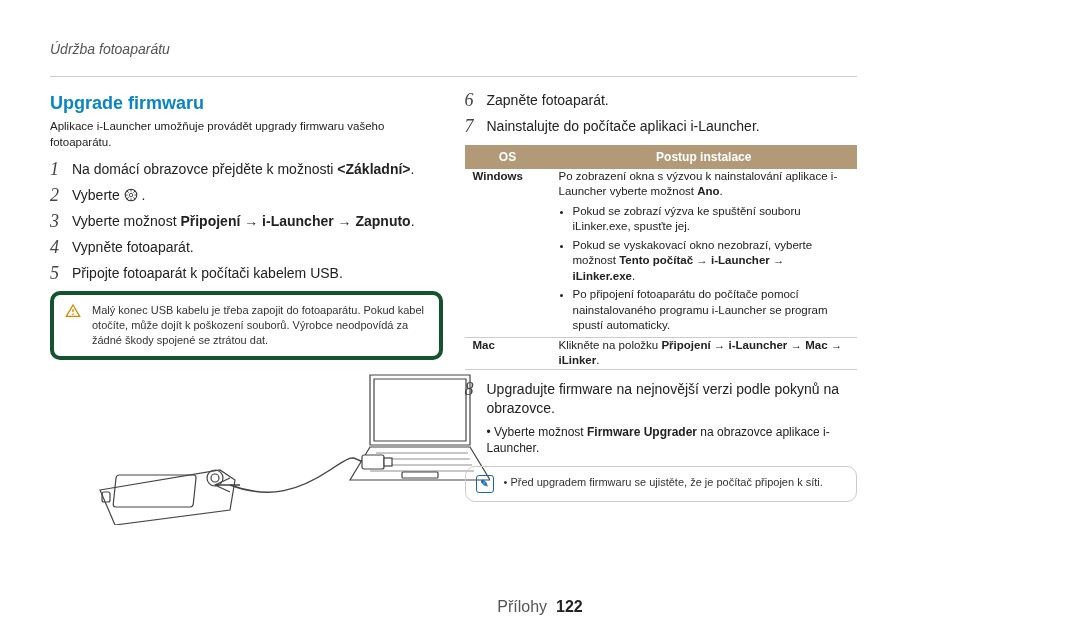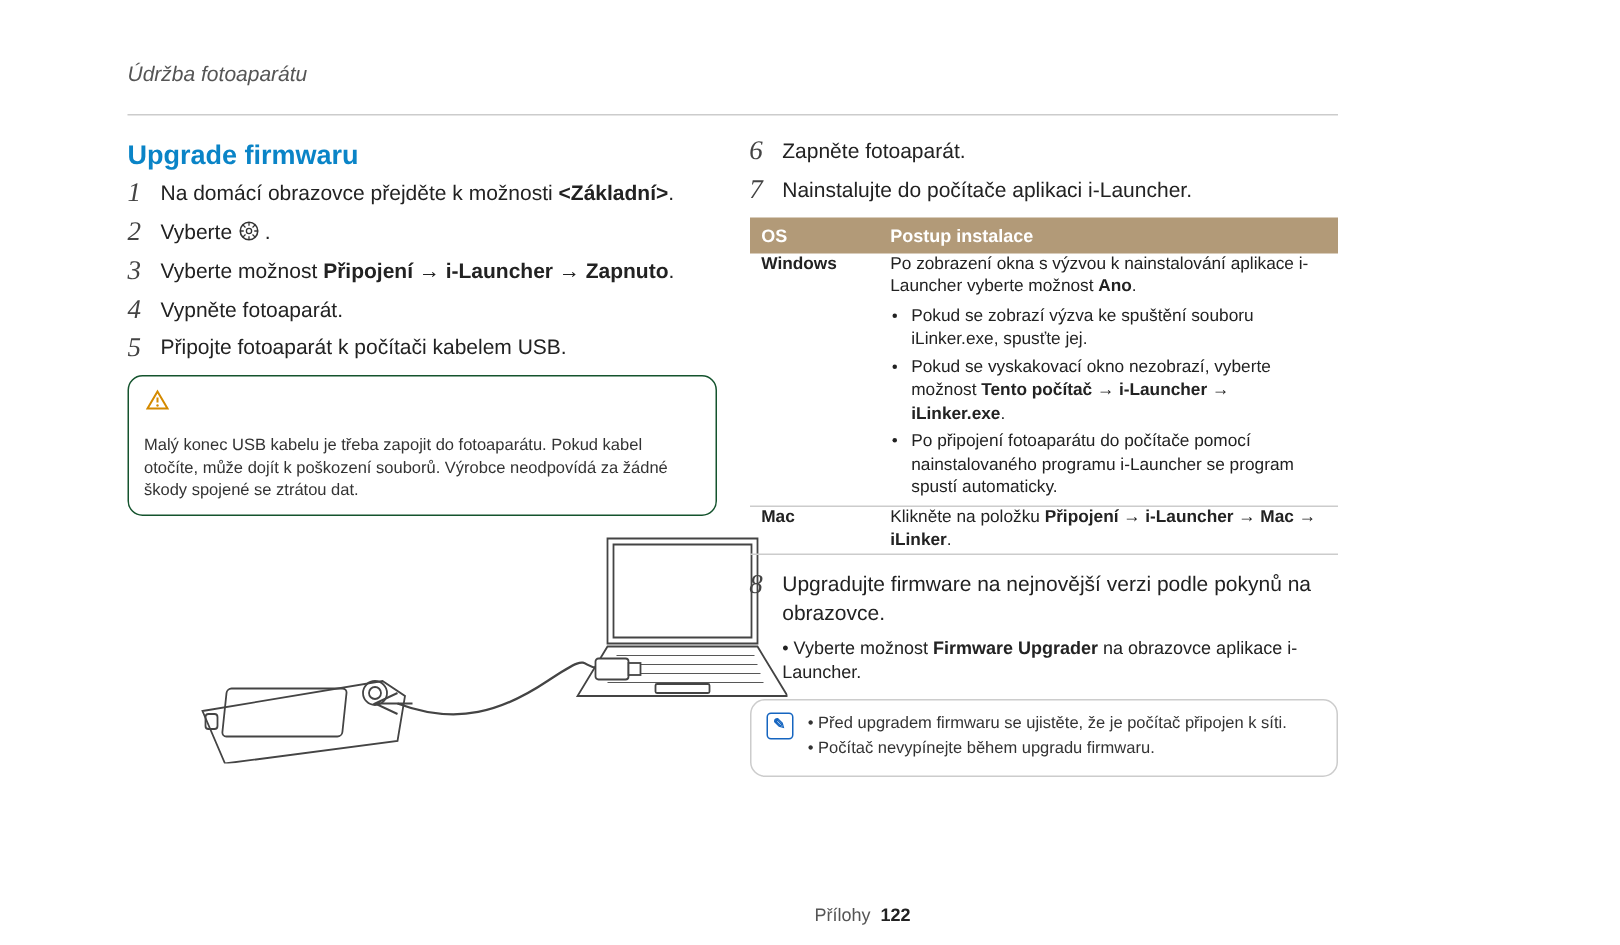--- a/index.html
+++ b/index.html
@@ -12,21 +12,20 @@
     color: #222;
     font-size: 14px;
     line-height: 1.35;
   }
   .page {
     position: relative;
     width: 907px;
     height: 630px;
     box-sizing: border-box;
     padding: 40px 50px 30px 50px;
-    margin-left: 35px;
   }
   .header-area {
     height: 30px;
     color: #555;
     font-style: italic;
     font-size: 14px;
     border-bottom: 0.5px solid #ccc;
     padding-bottom: 6px;
     margin-bottom: 14px;
   }
@@ -78,29 +77,28 @@
     content: "• ";
   }
   .gear-icon {
     display: inline-block;
     width: 14px;
     height: 14px;
     vertical-align: -2px;
   }
   .gear-icon svg { width: 14px; height: 14px; }
   .note-box {
-    border: 1px solid #14532d;
+    border: 4px solid #14532d;
     border-radius: 10px;
     padding: 8px 10px;
     margin: 8px 0 10px 0;
     display: flex;
     gap: 10px;
     font-size: 11px;
     color: #333;
-    flex-direction: column;
   }
   .note-box .icon {
     flex-shrink: 0;
     width: 18px;
     text-align: center;
   }
   .warn-tri { width: 16px; height: 16px; color: #d48a00; }
   .info-box {
     border: 1px solid #ccc;
     border-radius: 10px;
@@ -132,21 +130,21 @@
   .illus svg { width: 100%; height: 100%; }
   table.os-table {
     width: 100%;
     border-collapse: collapse;
     font-size: 11.5px;
     margin: 8px 0 10px 0;
   }
   table.os-table th {
     background: #b29a78;
     color: #fff;
-    text-align: left;
+    text-align: center;
     padding: 4px 8px;
     font-weight: 600;
     font-size: 12px;
   }
   table.os-table td {
     padding: 0 8px;
     vertical-align: top;
     border-bottom: 1px solid #ccc;
   }
   table.os-table td:first-child {
@@ -158,37 +156,38 @@
     margin: 4px 0 0 0;
     padding-left: 14px;
   }
   table.os-table ul li { margin-bottom: 3px; }
   .footer {
     position: absolute;
     bottom: 12px;
     left: 0;
     width: 1080px;
     text-align: center;
-    font-size: 12px;
+    font-size: 16px;
     color: #555;
   }
   .footer b { color: #222; }
   b.inline { font-weight: 700; }
 </style>
 </head>
 <body>
 
 <div class="page">
 
   <div class="header-area">Údržba fotoaparátu</div>
 
   <div class="columns">
 
     <div class="col">
       <div class="section-title">Upgrade firmwaru</div>
+      <p class="intro">Aplikace i-Launcher umožňuje provádět upgrady firmwaru vašeho fotoaparátu.</p>
 
       <ol class="steps" id="steps-left">
           <li>
             <span class="step-num">1</span>
             <span class="step-text">Na domácí obrazovce přejděte k možnosti <b class="inline">&lt;Základní&gt;</b>.</span>
           </li>
           <li>
             <span class="step-num">2</span>
             <span class="step-text">Vyberte <span class="gear-icon"><svg viewBox="0 0 24 24">
                   <circle cx="12" cy="12" r="10" fill="none" stroke="#333" stroke-width="1.8"></circle>
@@ -312,21 +311,20 @@
             <span class="step-text">Upgradujte firmware na nejnovější verzi podle pokynů na obrazovce.</span>
           </li>
         </ol>
       <div class="step-sub" id="step8-sub">Vyberte možnost <b class="inline">Firmware Upgrader</b> na obrazovce aplikace i-Launcher.</div>
 
       <div class="info-box">
         <span class="info-icon">✎</span>
         <div>
           <ul id="info-bullets" style="list-style:none;padding:0;margin:0">
               <li style="margin-bottom: 2px;">•&nbsp;Před upgradem firmwaru se ujistěte, že je počítač připojen k síti.</li>
-              <li style="margin-bottom: 2px;">•&nbsp;Počítač nevypínejte během upgradu firmwaru.</li>
             </ul>
         </div>
       </div>
     </div>
 
   </div>
 
   <div class="footer">
     <span>Přílohy</span>&nbsp;&nbsp;<b>122</b>
   </div>

